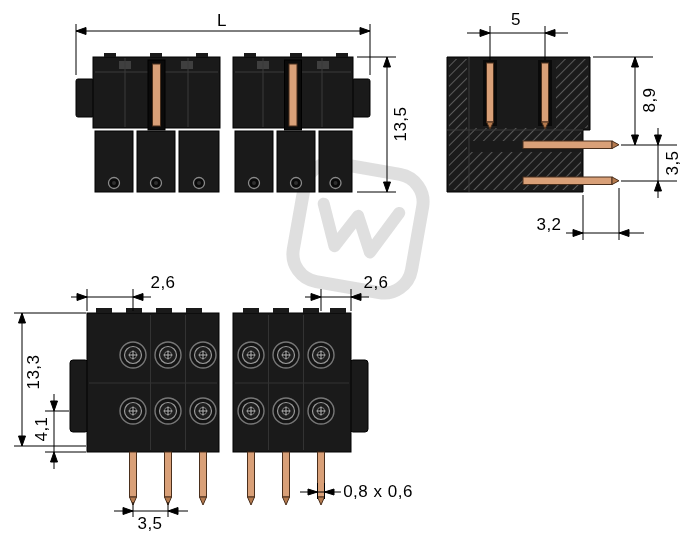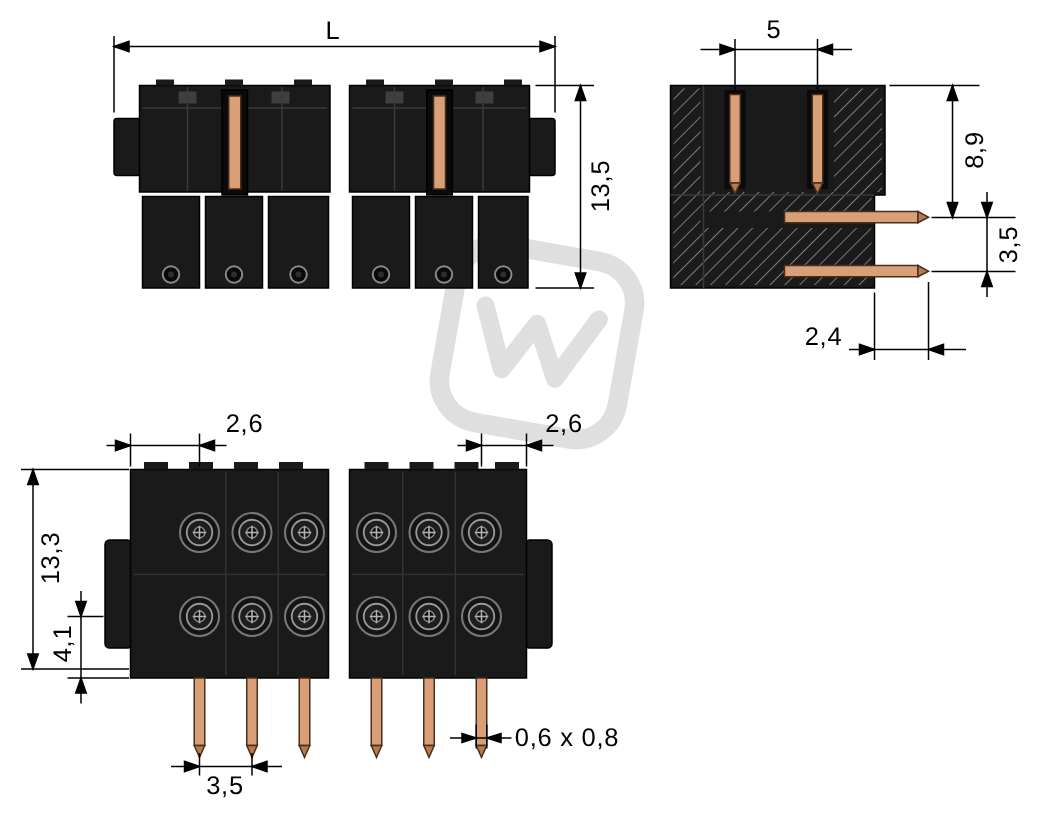--- a/index.html
+++ b/index.html
@@ -244,22 +244,22 @@
       </g>
     </g>
   </svg>
 
   <div>
     <div class="dim" style="left:222px;top:21px">L</div>
     <div class="dim rot" style="left:401px;top:124px">13,5</div>
     <div class="dim" style="left:516px;top:20px">5</div>
     <div class="dim rot" style="left:650px;top:100px">8,9</div>
     <div class="dim rot" style="left:673px;top:163px">3,5</div>
-    <div class="dim" style="left:549px;top:225px">2,4</div>
+    <div class="dim" style="left:549px;top:225px">3,2</div>
     <div class="dim" style="left:163px;top:283px">2,6</div>
     <div class="dim" style="left:376px;top:283px">2,6</div>
     <div class="dim rot" style="left:34px;top:372px">13,3</div>
     <div class="dim rot" style="left:42px;top:429px">4,1</div>
     <div class="dim" style="left:150px;top:524px">3,5</div>
-    <div class="dim" style="left:378px;top:492px">0,6 x 0,8</div>
+    <div class="dim" style="left:378px;top:492px">0,8 x 0,6</div>
   </div>
 
 </div>
 
 </body></html>

